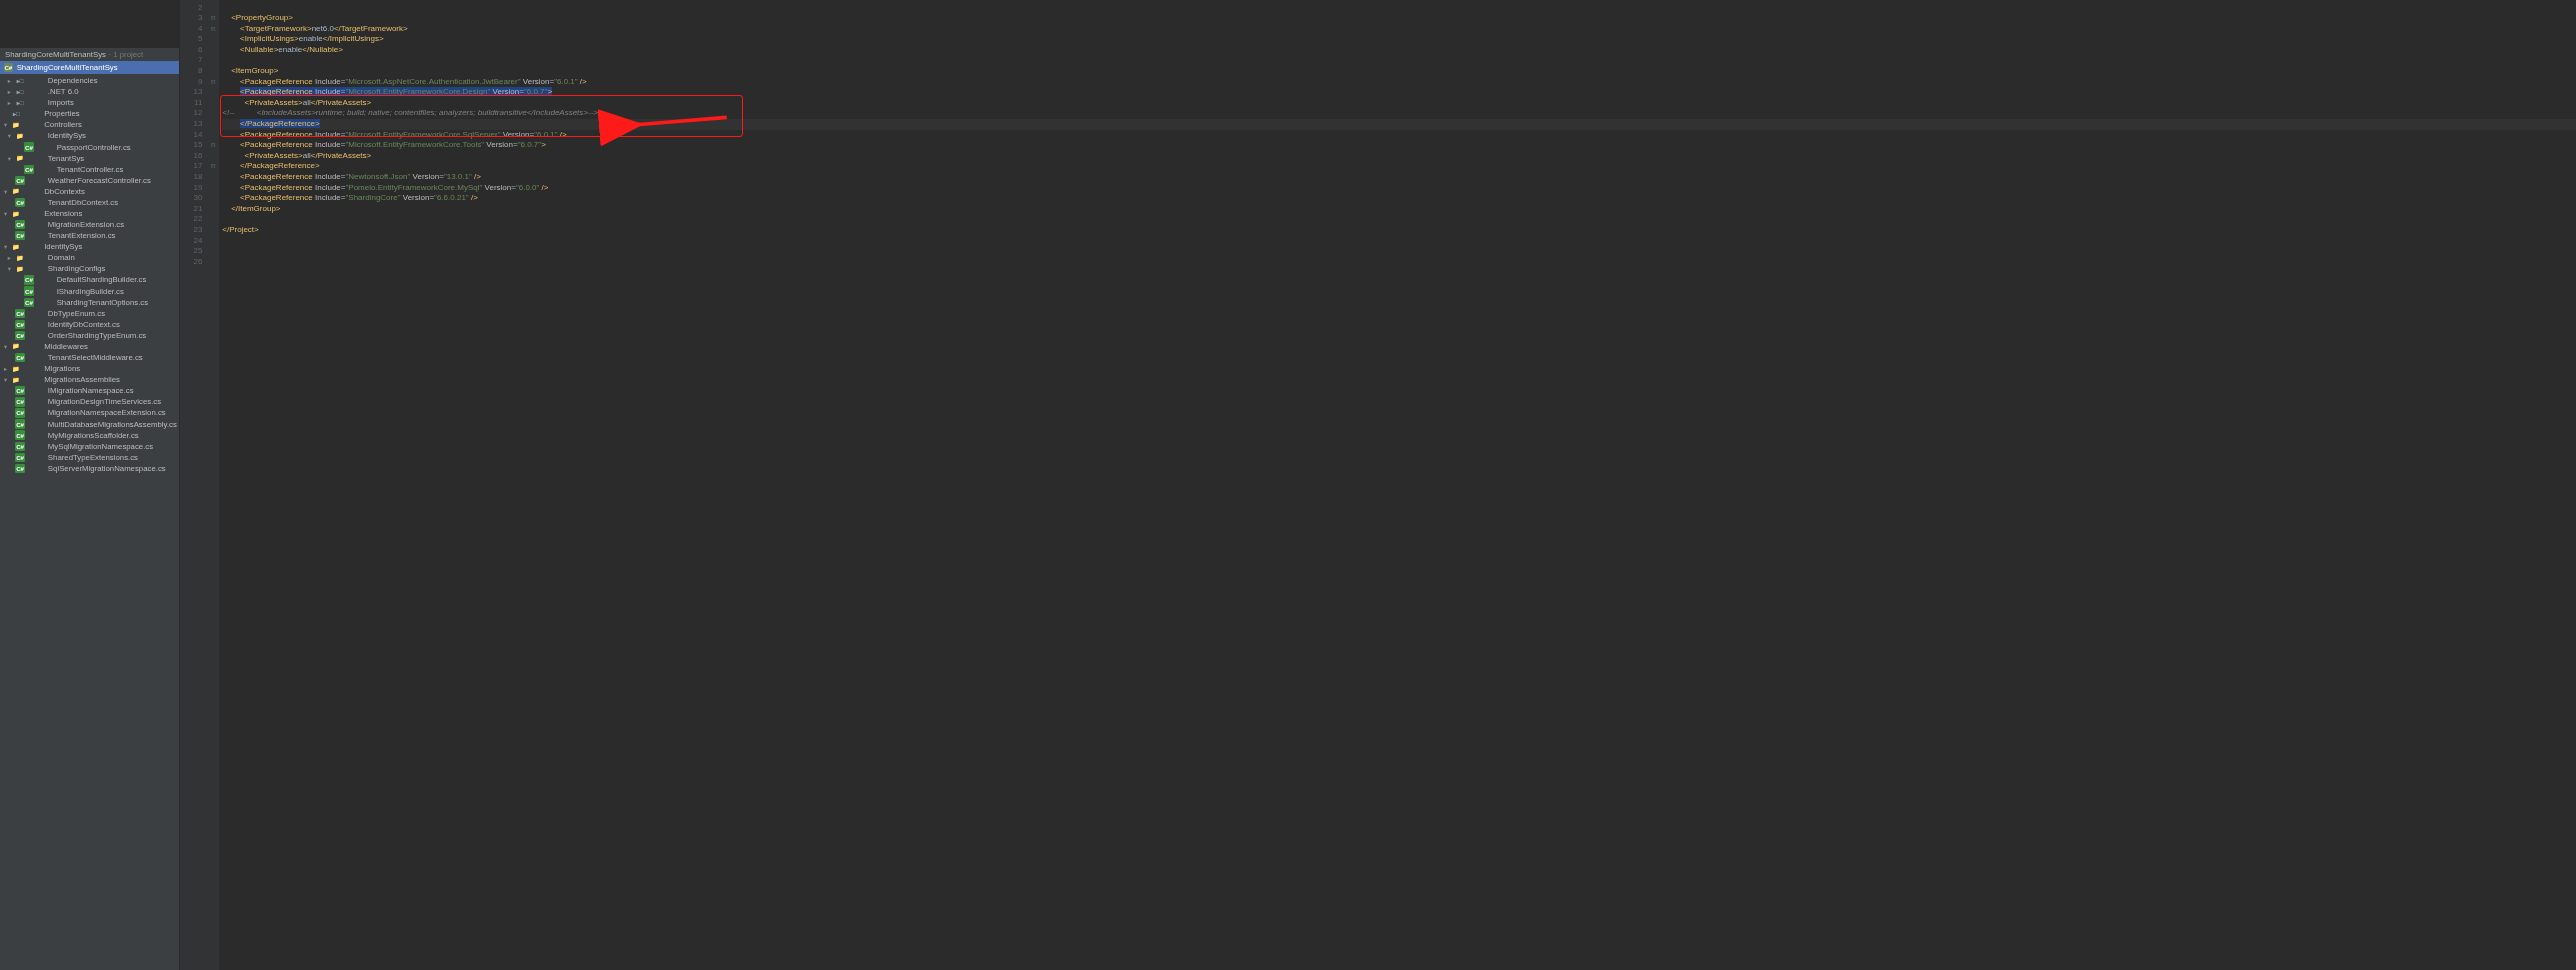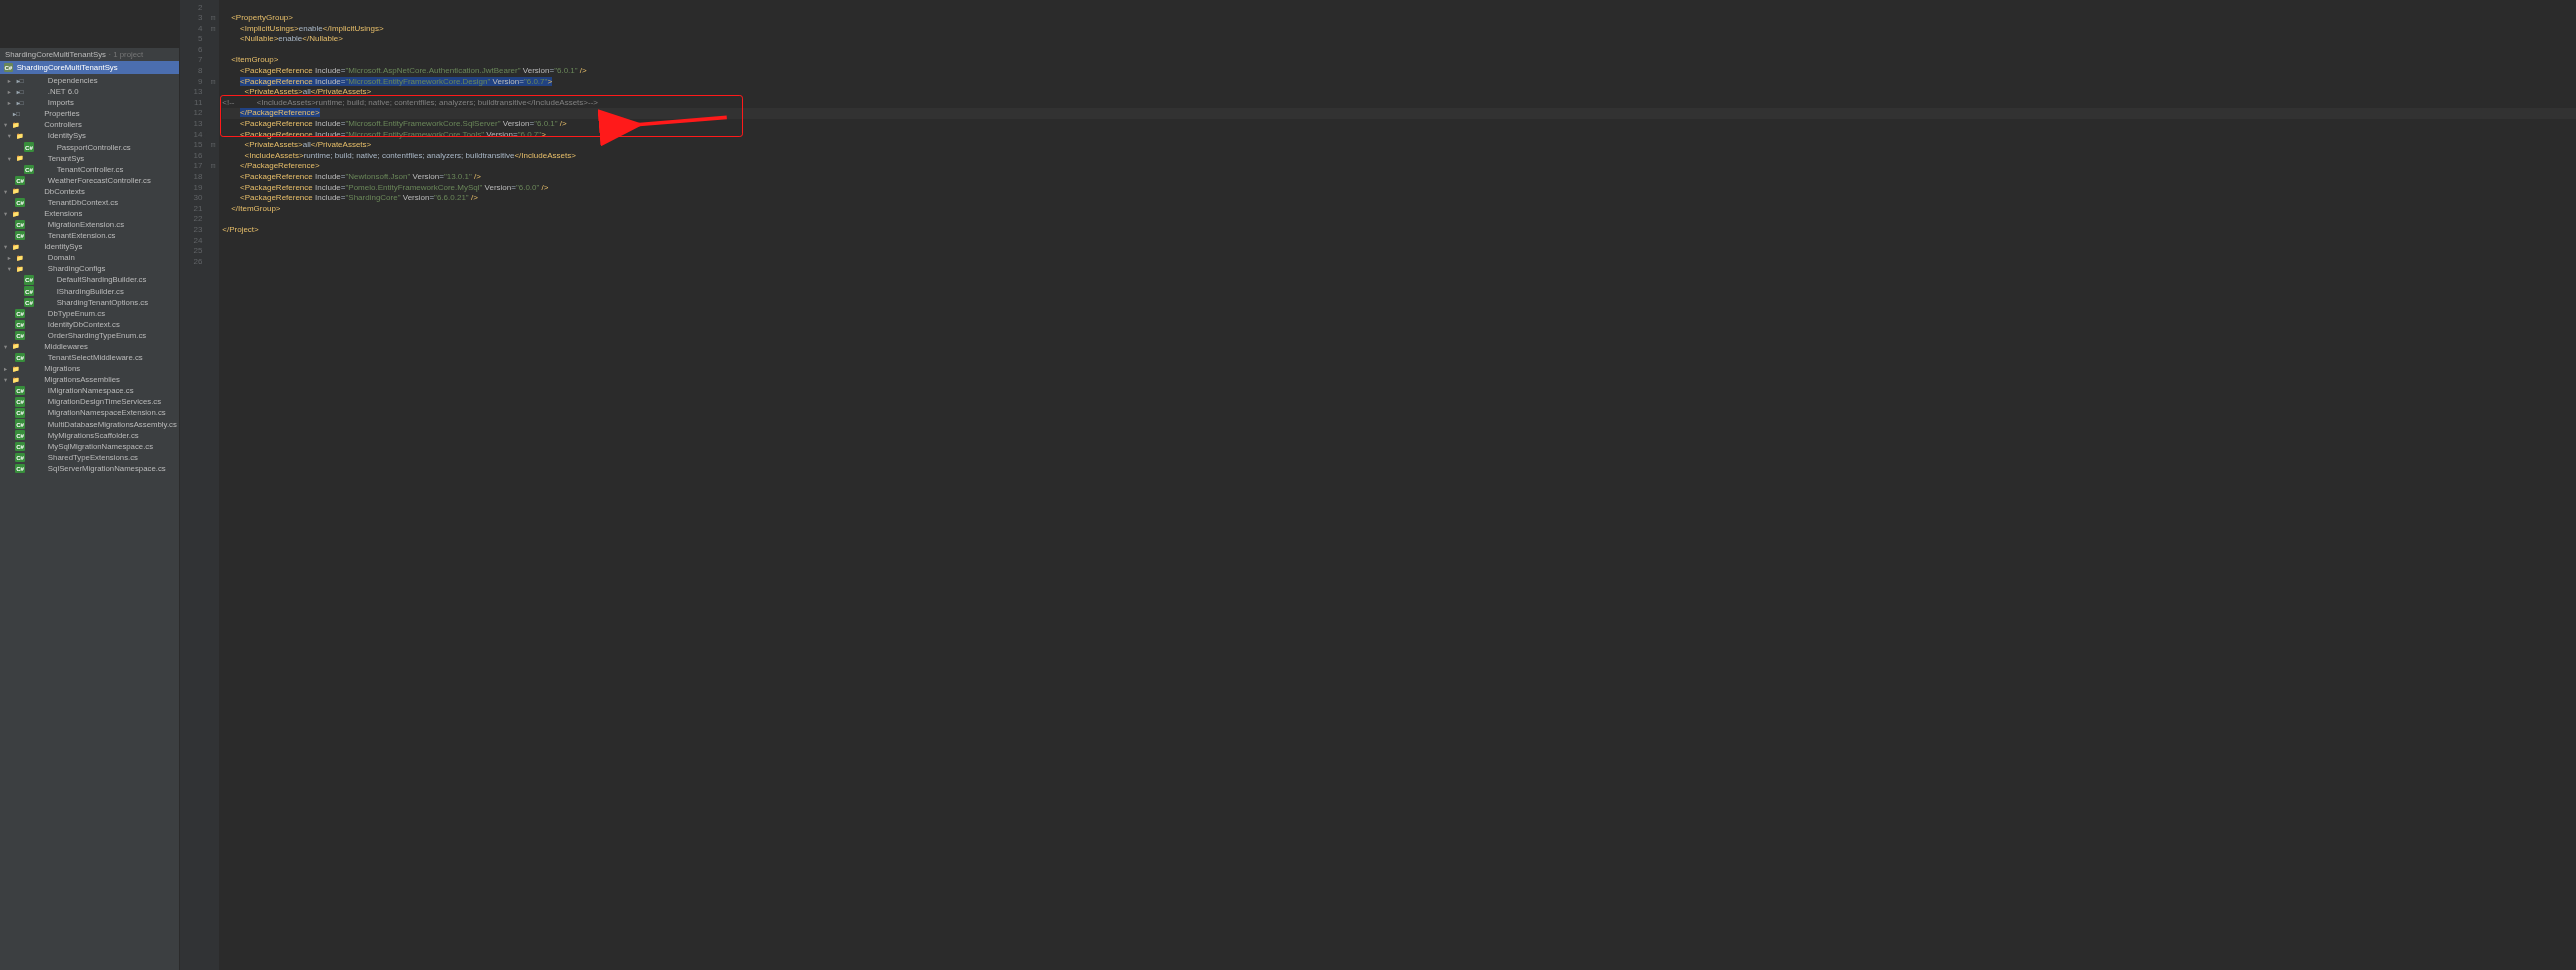--- a/index.html
+++ b/index.html
@@ -20,21 +20,21 @@
 .editor { flex:1; display:flex; background:#2b2b2b; }
 .gutter { width:27.4px; background:#313335; text-align:right; padding:2.5px 5px 0 0; color:#606366; font-family:Consolas,monospace; font-size:8px; line-height:10.6px; user-select:none; }
 .gline { height:10.6px; }
 .notch { position:relative; }
 .notch::after { content:""; position:absolute; right:-10.6px; top:2.5px; width:7.5px; height:7.5px; background:#313335; border-right:0.6px solid #555; border-bottom:0.6px solid #555; transform:rotate(-45deg); }
 .fold-col { width:11.2px; background:#313335; padding-top:2.5px; line-height:10.6px; font-size:6.2px; color:#606366; text-align:center; position:relative; }
 .fmark { height:10.6px; }
 .code { flex:1; padding:2.5px 0 0 3.7px; font-family:Consolas,monospace; font-size:8px; line-height:10.6px; position:relative; }
 .cline { height:10.6px; white-space:pre; }
 .cline.cur { background:#323232; }
-.t-tag{color:#e8bf6a}.t-attr{color:#bababa}.t-str{color:#6a8759}.t-txt{color:#a9b7c6}.t-cmt{color:#808080;}.t-sel{background:#214283}
+.t-tag{color:#e8bf6a}.t-attr{color:#bababa}.t-str{color:#6a8759}.t-txt{color:#a9b7c6}.t-cmt{color:#808080;font-style:italic}.t-sel{background:#214283}
 .highlight-box { position:absolute; border:1.9px solid #ff1a1a; border-radius:3.1px; pointer-events:none; }
 .arrow { position:absolute; pointer-events:none; }
 .arrow svg { overflow:visible; }
 </style>
 </head>
 <body>
 
 <div class="app">
   <div class="sidebar">
     <div class="sol-header">
@@ -280,33 +280,33 @@
         <div class="fmark"></div>
         <div class="fmark"></div>
         <div class="fmark"></div>
         <div class="fmark"></div>
         <div class="fmark"></div>
         <div class="fmark"></div>
       </div>
     <div class="code" id="code">
       <div class="cline"><span class="t-txt"></span></div>
         <div class="cline"><span class="t-tag">    &lt;</span><span class="t-tag">PropertyGroup</span><span class="t-tag">&gt;</span></div>
+        <div class="cline"><span class="t-tag">        &lt;</span><span class="t-tag">TargetFramework</span><span class="t-tag">&gt;</span><span class="t-txt">net6.0</span><span class="t-tag">&lt;/</span><span class="t-tag">TargetFramework</span><span class="t-tag">&gt;</span></div>
         <div class="cline"><span class="t-tag">        &lt;</span><span class="t-tag">ImplicitUsings</span><span class="t-tag">&gt;</span><span class="t-txt">enable</span><span class="t-tag">&lt;/</span><span class="t-tag">ImplicitUsings</span><span class="t-tag">&gt;</span></div>
         <div class="cline"><span class="t-tag">        &lt;</span><span class="t-tag">Nullable</span><span class="t-tag">&gt;</span><span class="t-txt">enable</span><span class="t-tag">&lt;/</span><span class="t-tag">Nullable</span><span class="t-tag">&gt;</span></div>
         <div class="cline"><span class="t-txt"></span></div>
         <div class="cline"><span class="t-tag">    &lt;</span><span class="t-tag">ItemGroup</span><span class="t-tag">&gt;</span></div>
         <div class="cline"><span class="t-tag">        &lt;</span><span class="t-tag">PackageReference</span><span class="t-txt"> </span><span class="t-attr">Include</span><span class="t-txt">=</span><span class="t-str">"Microsoft.AspNetCore.Authentication.JwtBearer"</span><span class="t-txt"> </span><span class="t-attr">Version</span><span class="t-txt">=</span><span class="t-str">"6.0.1"</span><span class="t-tag"> /&gt;</span></div>
         <div class="cline"><span class="t-txt">        </span><span class="t-sel"><span class="t-tag">&lt;</span><span class="t-tag">PackageReference</span><span class="t-txt"> </span><span class="t-attr">Include</span><span class="t-txt">=</span><span class="t-str">"Microsoft.EntityFrameworkCore.Design"</span><span class="t-txt"> </span><span class="t-attr">Version</span><span class="t-txt">=</span><span class="t-str">"6.0.7"</span><span class="t-tag">&gt;</span></span></div>
         <div class="cline"><span class="t-tag">          &lt;</span><span class="t-tag">PrivateAssets</span><span class="t-tag">&gt;</span><span class="t-txt">all</span><span class="t-tag">&lt;/</span><span class="t-tag">PrivateAssets</span><span class="t-tag">&gt;</span></div>
         <div class="cline"><span class="t-cmt">&lt;!--          &lt;IncludeAssets&gt;runtime; build; native; contentfiles; analyzers; buildtransitive&lt;/IncludeAssets&gt;--&gt;</span></div>
         <div class="cline cur"><span class="t-txt">        </span><span class="t-sel"><span class="t-tag">&lt;/</span><span class="t-tag">PackageReference</span><span class="t-tag">&gt;</span></span></div>
         <div class="cline"><span class="t-tag">        &lt;</span><span class="t-tag">PackageReference</span><span class="t-txt"> </span><span class="t-attr">Include</span><span class="t-txt">=</span><span class="t-str">"Microsoft.EntityFrameworkCore.SqlServer"</span><span class="t-txt"> </span><span class="t-attr">Version</span><span class="t-txt">=</span><span class="t-str">"6.0.1"</span><span class="t-tag"> /&gt;</span></div>
         <div class="cline"><span class="t-tag">        &lt;</span><span class="t-tag">PackageReference</span><span class="t-txt"> </span><span class="t-attr">Include</span><span class="t-txt">=</span><span class="t-str">"Microsoft.EntityFrameworkCore.Tools"</span><span class="t-txt"> </span><span class="t-attr">Version</span><span class="t-txt">=</span><span class="t-str">"6.0.7"</span><span class="t-tag">&gt;</span></div>
         <div class="cline"><span class="t-tag">          &lt;</span><span class="t-tag">PrivateAssets</span><span class="t-tag">&gt;</span><span class="t-txt">all</span><span class="t-tag">&lt;/</span><span class="t-tag">PrivateAssets</span><span class="t-tag">&gt;</span></div>
-        <div class="cline"><span class="t-tag">          &lt;</span><span class="t-tag">IncludeAssets</span><span class="t-tag">&gt;</span><span class="t-txt">runtime; build; native; contentfiles; analyzers; buildtransitive</span><span class="t-tag">&lt;/</span><span class="t-tag">IncludeAssets</span><span class="t-tag">&gt;</span></div>
         <div class="cline"><span class="t-tag">        &lt;/</span><span class="t-tag">PackageReference</span><span class="t-tag">&gt;</span></div>
         <div class="cline"><span class="t-tag">        &lt;</span><span class="t-tag">PackageReference</span><span class="t-txt"> </span><span class="t-attr">Include</span><span class="t-txt">=</span><span class="t-str">"Newtonsoft.Json"</span><span class="t-txt"> </span><span class="t-attr">Version</span><span class="t-txt">=</span><span class="t-str">"13.0.1"</span><span class="t-tag"> /&gt;</span></div>
         <div class="cline"><span class="t-tag">        &lt;</span><span class="t-tag">PackageReference</span><span class="t-txt"> </span><span class="t-attr">Include</span><span class="t-txt">=</span><span class="t-str">"Pomelo.EntityFrameworkCore.MySql"</span><span class="t-txt"> </span><span class="t-attr">Version</span><span class="t-txt">=</span><span class="t-str">"6.0.0"</span><span class="t-tag"> /&gt;</span></div>
         <div class="cline"><span class="t-tag">        &lt;</span><span class="t-tag">PackageReference</span><span class="t-txt"> </span><span class="t-attr">Include</span><span class="t-txt">=</span><span class="t-str">"ShardingCore"</span><span class="t-txt"> </span><span class="t-attr">Version</span><span class="t-txt">=</span><span class="t-str">"6.6.0.21"</span><span class="t-tag"> /&gt;</span></div>
         <div class="cline"><span class="t-tag">    &lt;/</span><span class="t-tag">ItemGroup</span><span class="t-tag">&gt;</span></div>
         <div class="cline"><span class="t-txt"></span></div>
         <div class="cline"><span class="t-tag">&lt;/</span><span class="t-tag">Project</span><span class="t-tag">&gt;</span></div>
         <div class="cline"><span class="t-txt"></span></div>
         <div class="highlight-box" id="hlbox" style="left: 1.9px; top: 95px; width: 523px; height: 42px;"></div>
       <div class="arrow" id="arrow" style="left: 408px; top: 111px;">

